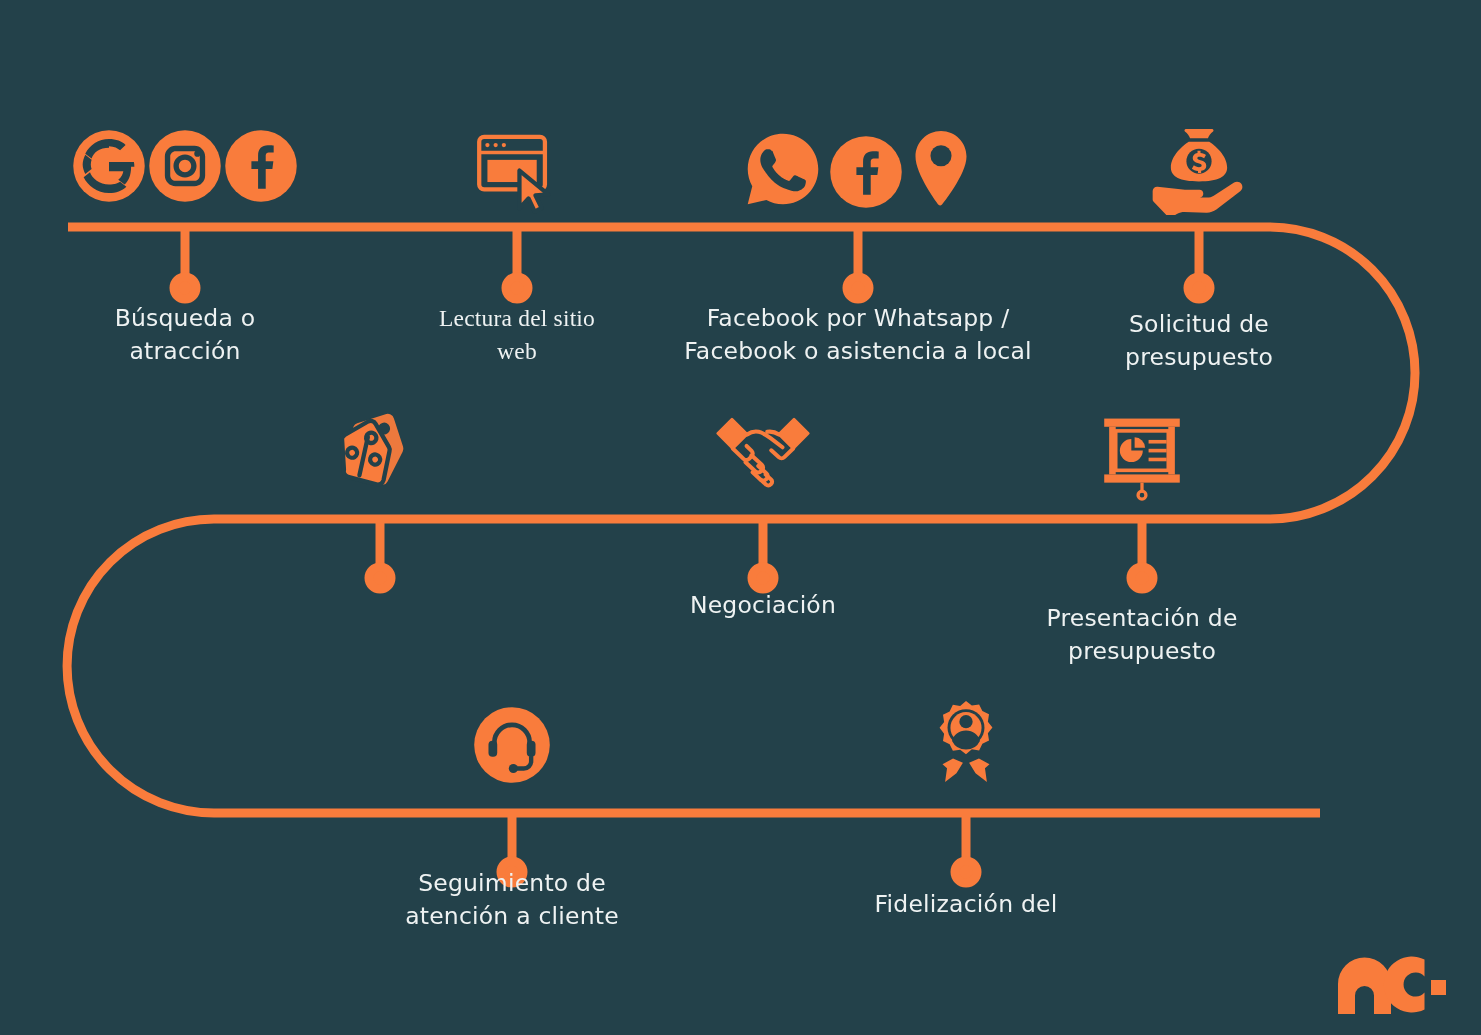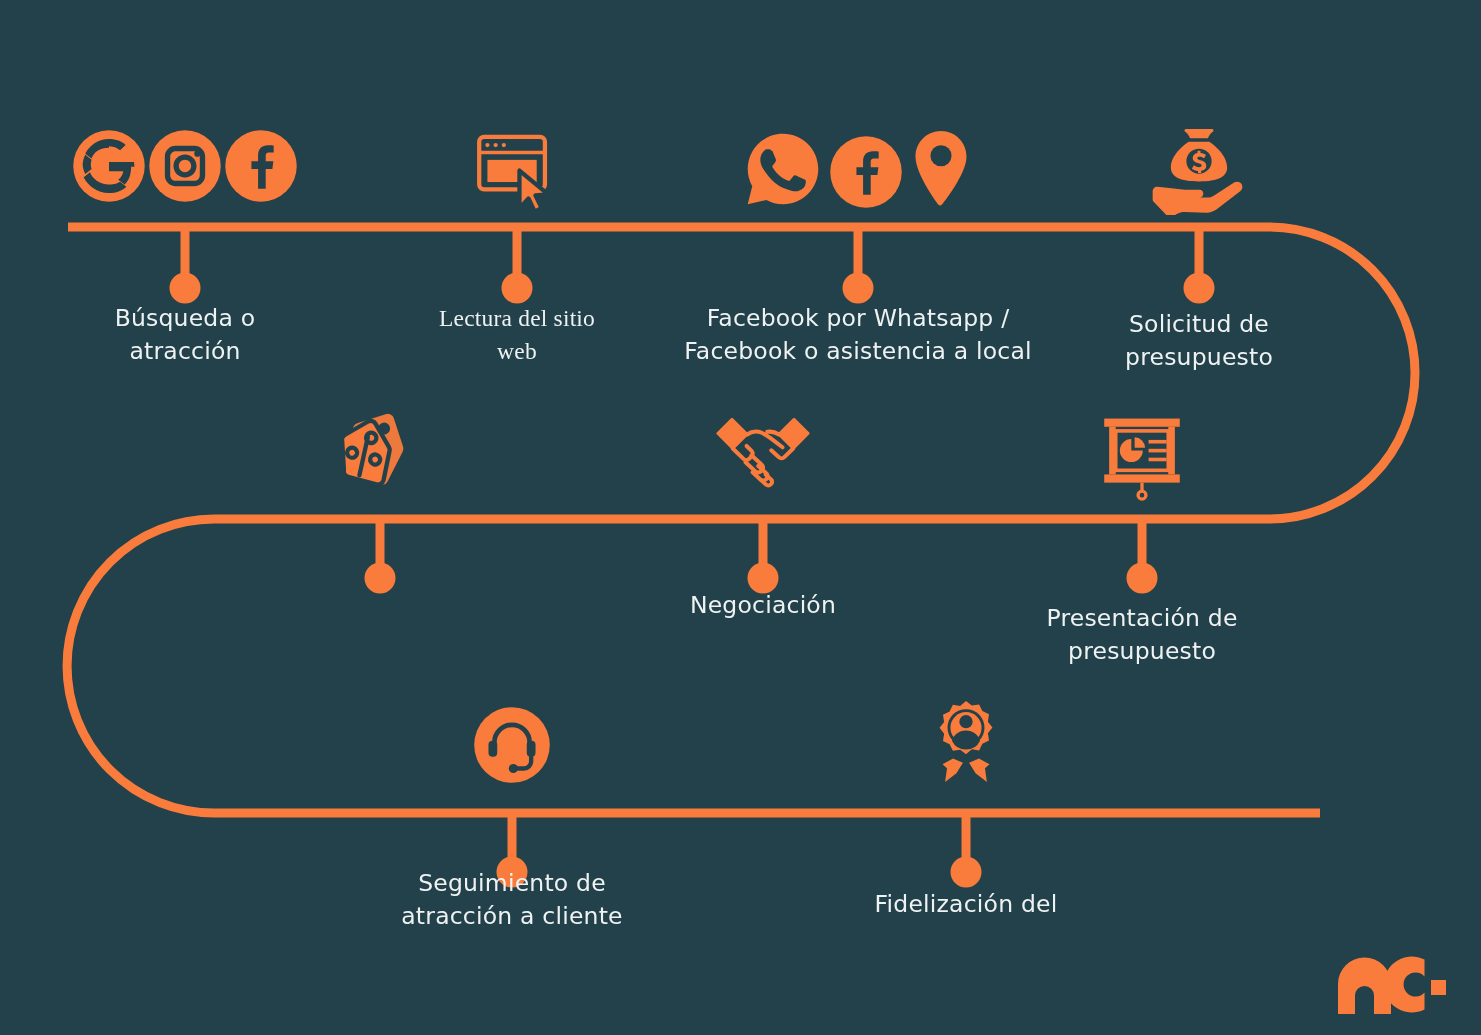--- a/index.html
+++ b/index.html
@@ -250,21 +250,21 @@
         <circle cx="25" cy="25" r="22.5" fill="#f97c3c"></circle>
         <path fill="none" stroke="#23414a" stroke-width="2.8" stroke-linecap="round" d="M14.5 26v-2.5a10.5 10.5 0 0 1 21 0V26"></path>
         <rect x="11" y="22.5" width="5.2" height="9.5" rx="2.4" fill="#23414a"></rect>
         <rect x="33.8" y="22.5" width="5.2" height="9.5" rx="2.4" fill="#23414a"></rect>
         <path fill="none" stroke="#23414a" stroke-width="2.6" stroke-linecap="round" d="M36.4 32.2v2.4a4.4 4.4 0 0 1-4.4 4.4h-4.2"></path>
         <circle cx="25.8" cy="39" r="2.7" fill="#23414a"></circle>
       </svg>
     </div>
     <div class="label" style="top:867px;">
       <div>Seguimiento de</div>
-      <div>atracción a cliente</div>
+      <div>atención a cliente</div>
     </div>
   </div>
 
   <div class="station" style="left:966px; top:0;">
     <div class="icon-row" style="top:697px;">
       <svg width="92" height="94" viewBox="0 0 56 58">
         <path fill="#f97c3c" d="M20 38l-6.5 3.5 2.8 2.5-1.2 8.5 7-5.5 4-6.5z"></path>
         <path fill="#f97c3c" d="M36 38l6.5 3.5-2.8 2.5 1.2 8.5-7-5.5-4-6.5z"></path>
         <path fill="#f97c3c" d="M28 2.5l3.6 2.8 4.5-.7 2 4.1 4.1 2-.7 4.5 2.8 3.6-2.8 3.6.7 4.5-4.1 2-2 4.1-4.5-.7L28 35.3l-3.6-2.8-4.5.7-2-4.1-4.1-2 .7-4.5-2.8-3.6 2.8-3.6-.7-4.5 4.1-2 2-4.1 4.5.7z"></path>
         <circle cx="28" cy="18.9" r="11.4" fill="#23414a"></circle>

